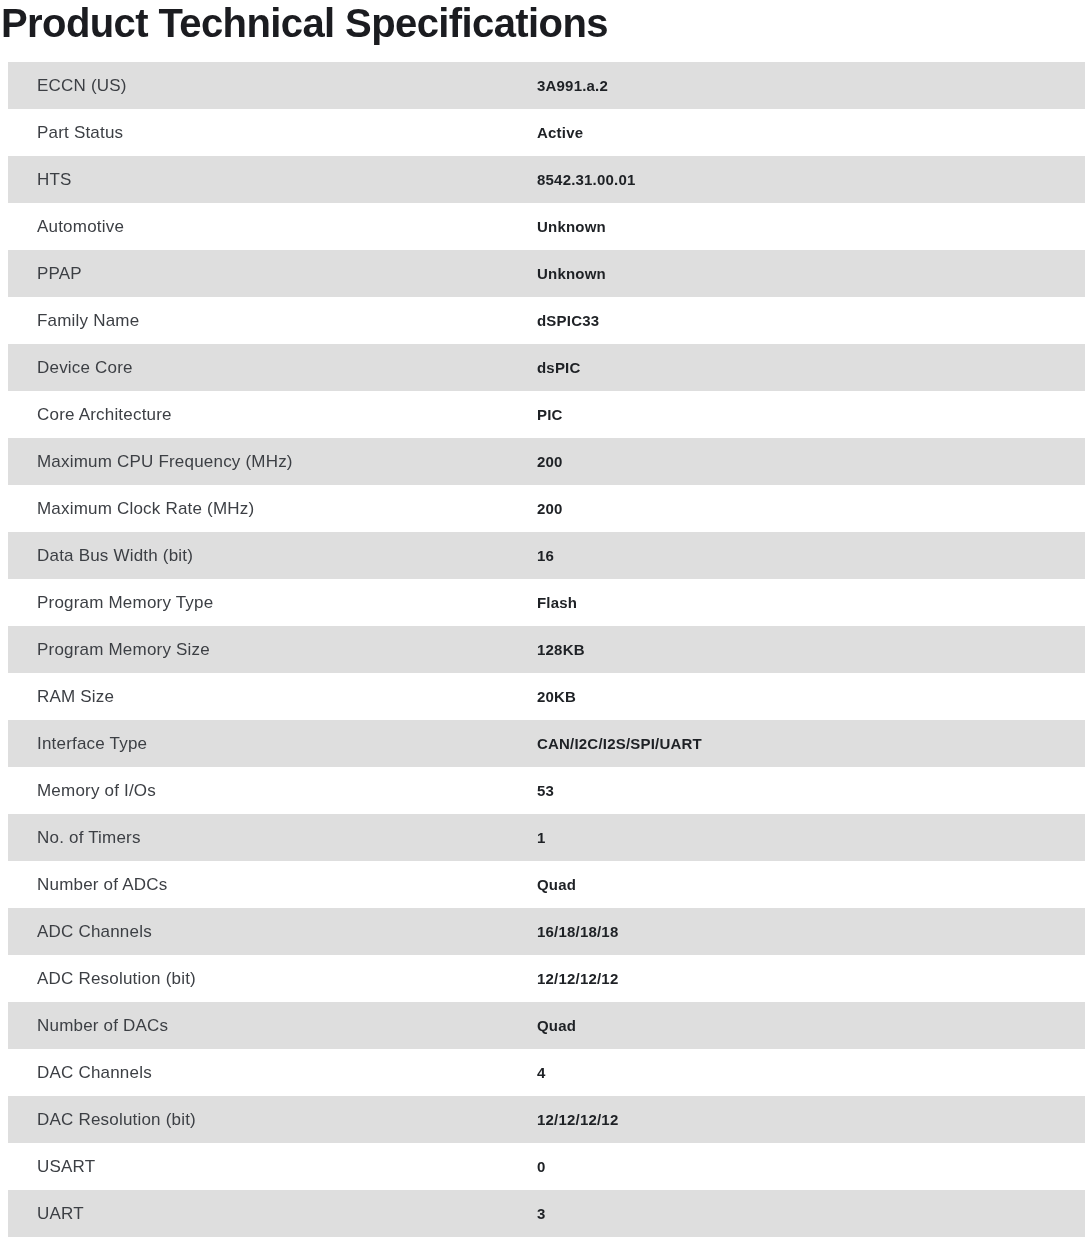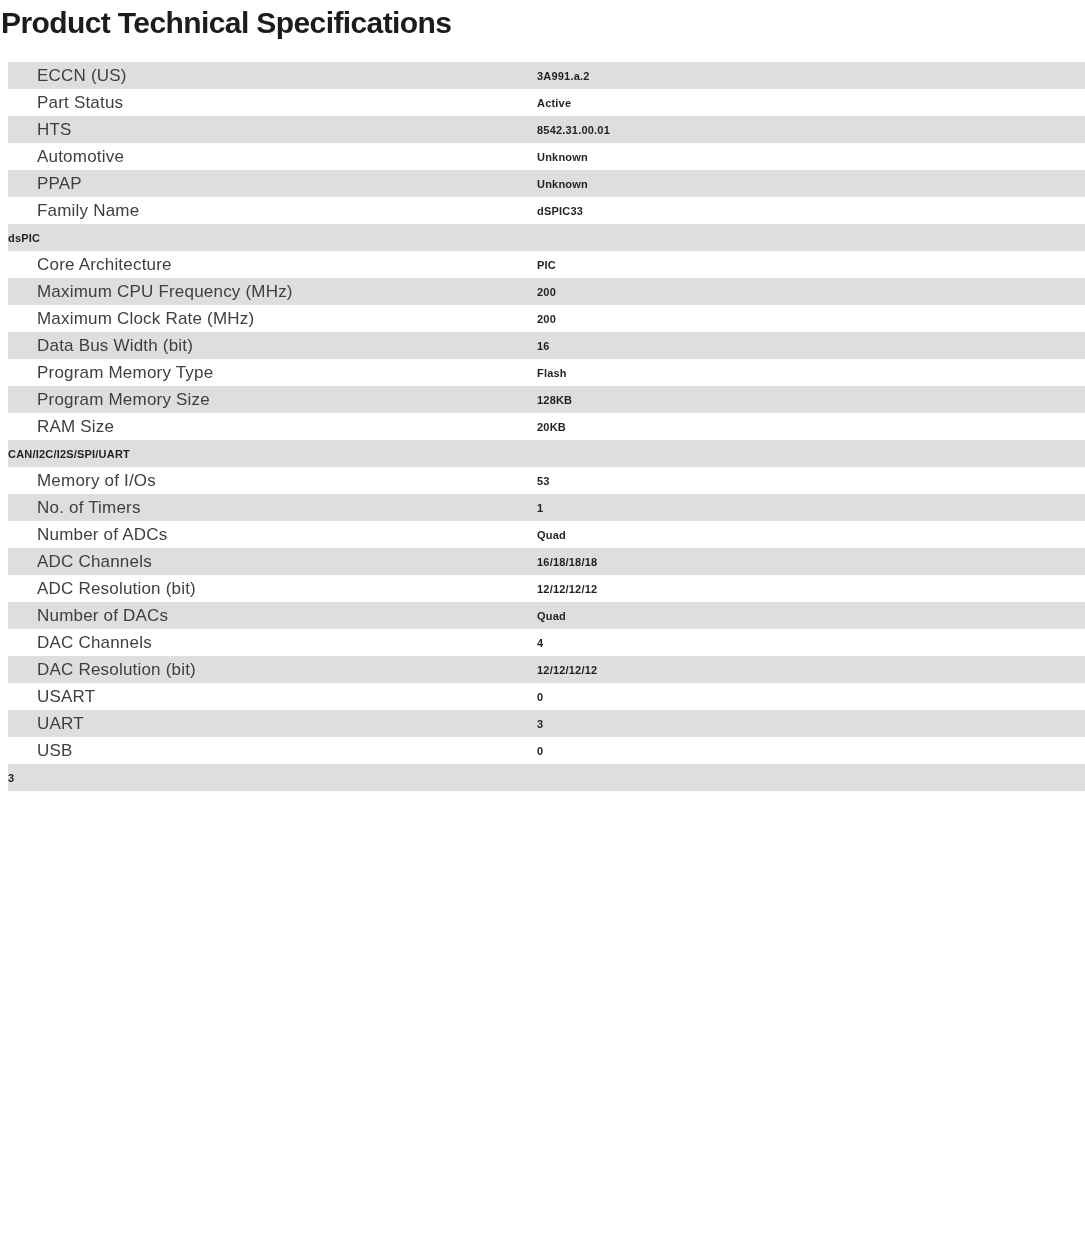--- a/index.html
+++ b/index.html
@@ -14,49 +14,49 @@
   body{
     width:1085px;
     height:1249px;
     overflow:hidden;
     background:var(--row-bg);
     font-family:"Liberation Sans", sans-serif;
   }
   .page-title{
     margin:0;
     padding:6px 0 0 1px;
-    font-size:30px;
+    font-size:40px;
     line-height:34px;
     font-weight:bold;
     letter-spacing:-0.6px;
     color:var(--title-color);
   }
   .spec-table{
     margin:22px 0 0 8px;
     width:1077px;
   }
   .spec-row{
     display:flex;
     align-items:center;
-    height:27px;
+    height:47px;
     background:var(--row-bg);
   }
   .spec-row:nth-child(odd){
     background:var(--row-alt-bg);
   }
   .spec-label{
     flex:0 0 529px;
     padding-left:29px;
     font-size:17px;
     letter-spacing:0.2px;
     color:var(--label-color);
     white-space:nowrap;
   }
   .spec-value{
-    font-size:11px;
+    font-size:15px;
     font-weight:bold;
     letter-spacing:0.2px;
     color:var(--value-color);
     white-space:nowrap;
   }
 </style>
 </head>
 <body>
 
 <h1 class="page-title">Product Technical Specifications</h1>
@@ -86,20 +86,21 @@
     <span class="spec-label">PPAP</span>
     <span class="spec-value">Unknown</span>
   </div>
 
   <div class="spec-row">
     <span class="spec-label">Family Name</span>
     <span class="spec-value">dSPIC33</span>
   </div>
 
   <div class="spec-row">
+    <span class="spec-label">Device Core</span>
     <span class="spec-value">dsPIC</span>
   </div>
 
   <div class="spec-row">
     <span class="spec-label">Core Architecture</span>
     <span class="spec-value">PIC</span>
   </div>
 
   <div class="spec-row">
     <span class="spec-label">Maximum CPU Frequency (MHz)</span>
@@ -126,20 +127,21 @@
     <span class="spec-value">128KB</span>
   </div>
 
   <div class="spec-row">
     <span class="spec-label">RAM Size</span>
     <span class="spec-value">20KB</span>
   </div>
 
 
   <div class="spec-row">
+    <span class="spec-label">Interface Type</span>
     <span class="spec-value">CAN/I2C/I2S/SPI/UART</span>
   </div>
 
   <div class="spec-row">
     <span class="spec-label">Memory of I/Os</span>
     <span class="spec-value">53</span>
   </div>
 
   <div class="spec-row">
     <span class="spec-label">No. of Timers</span>

